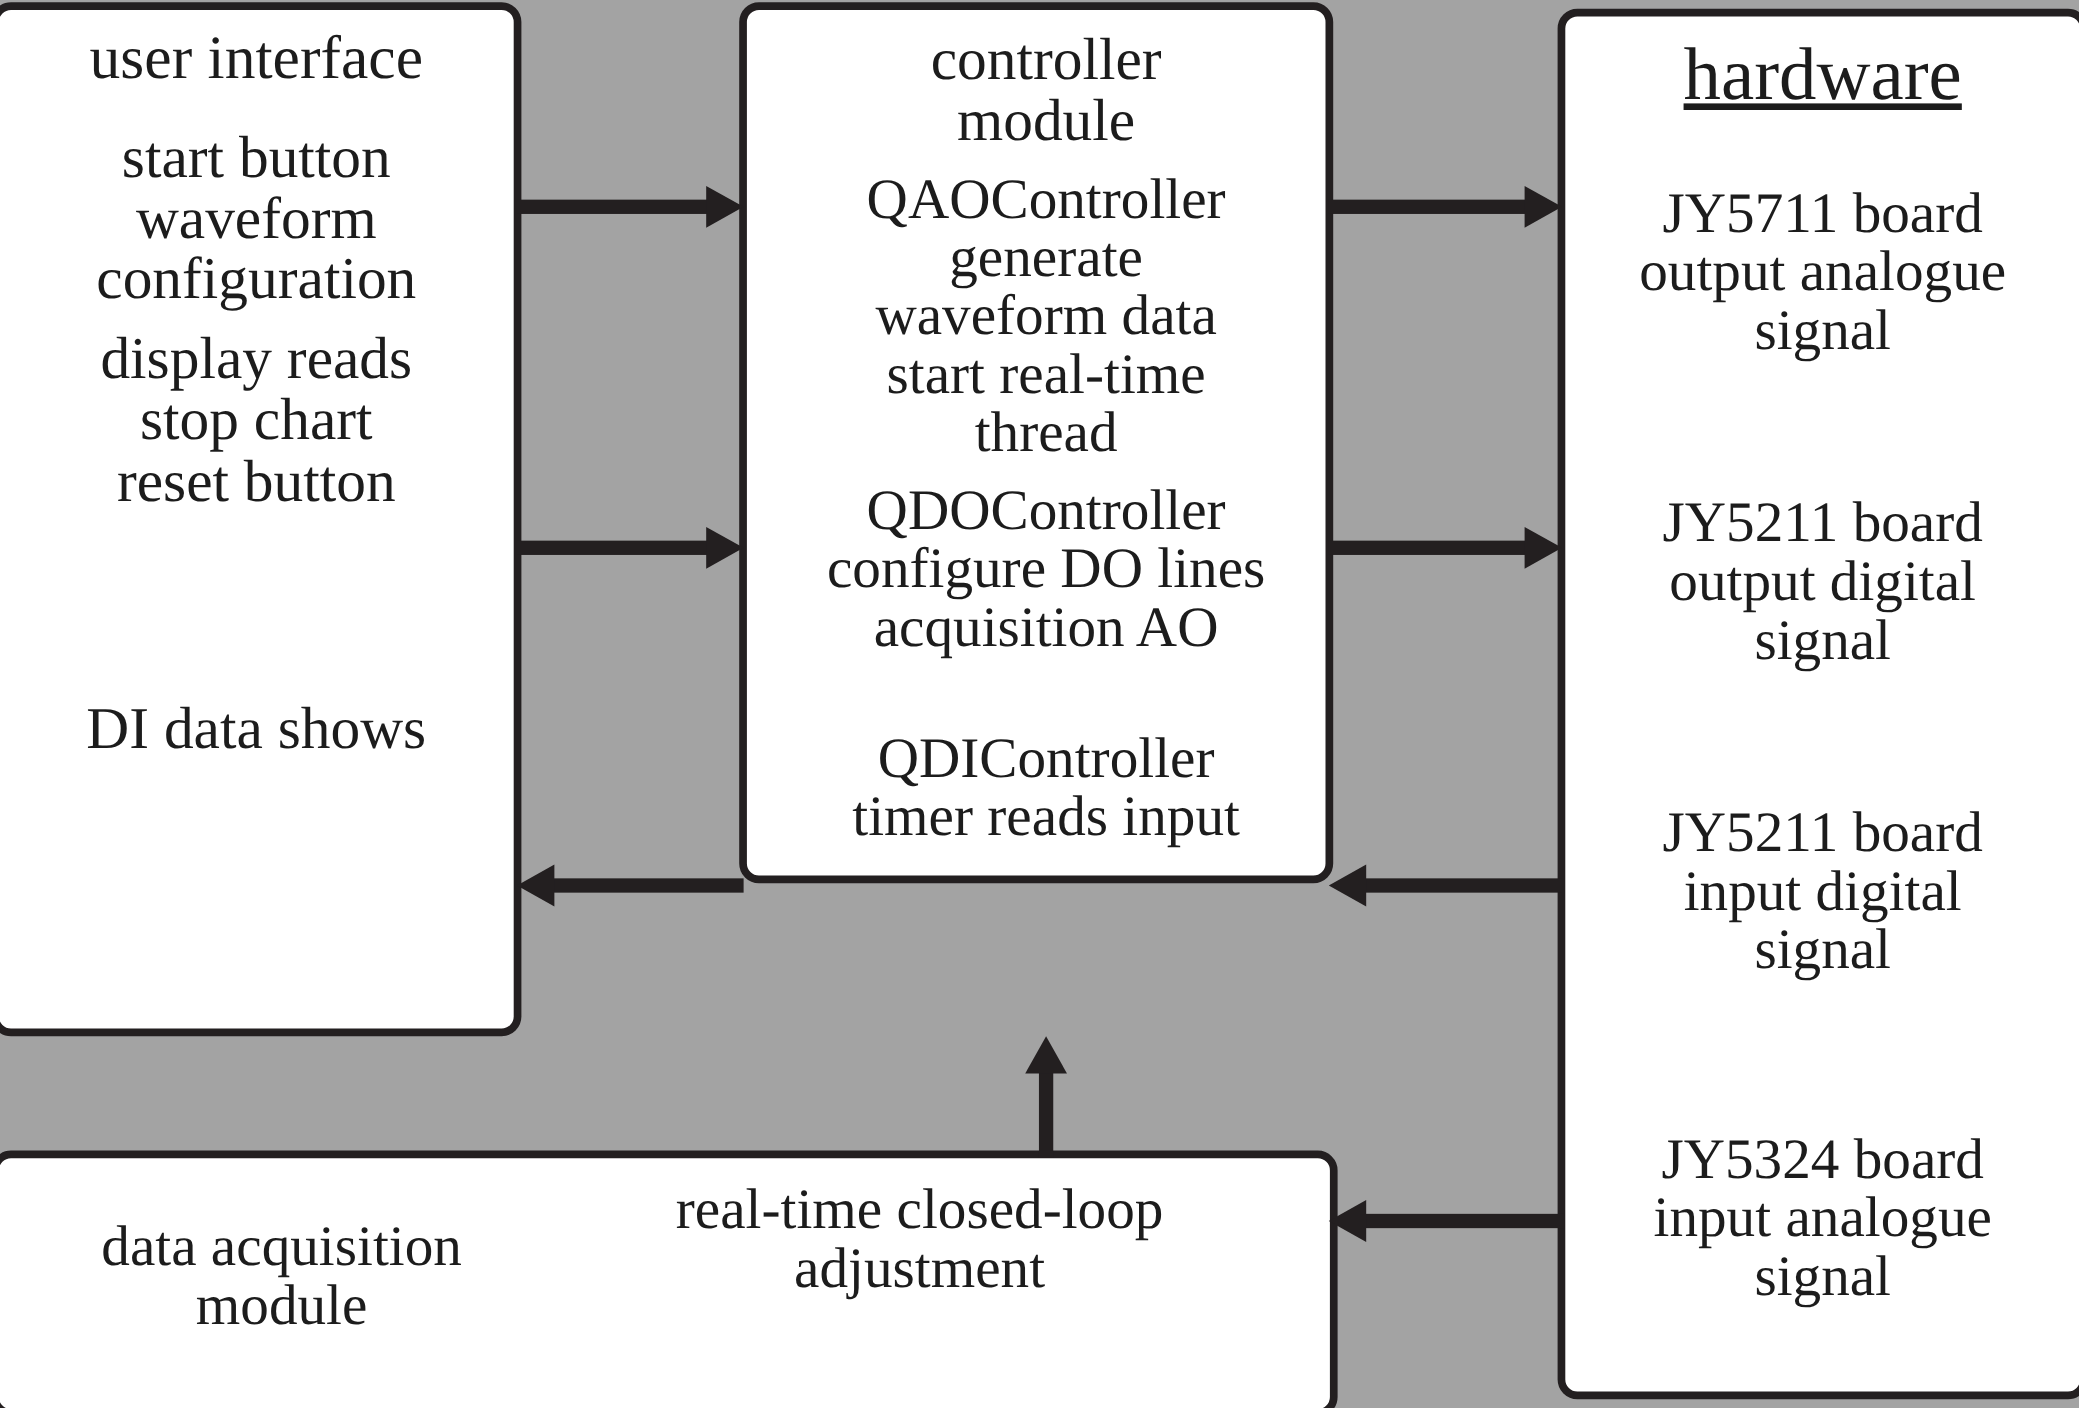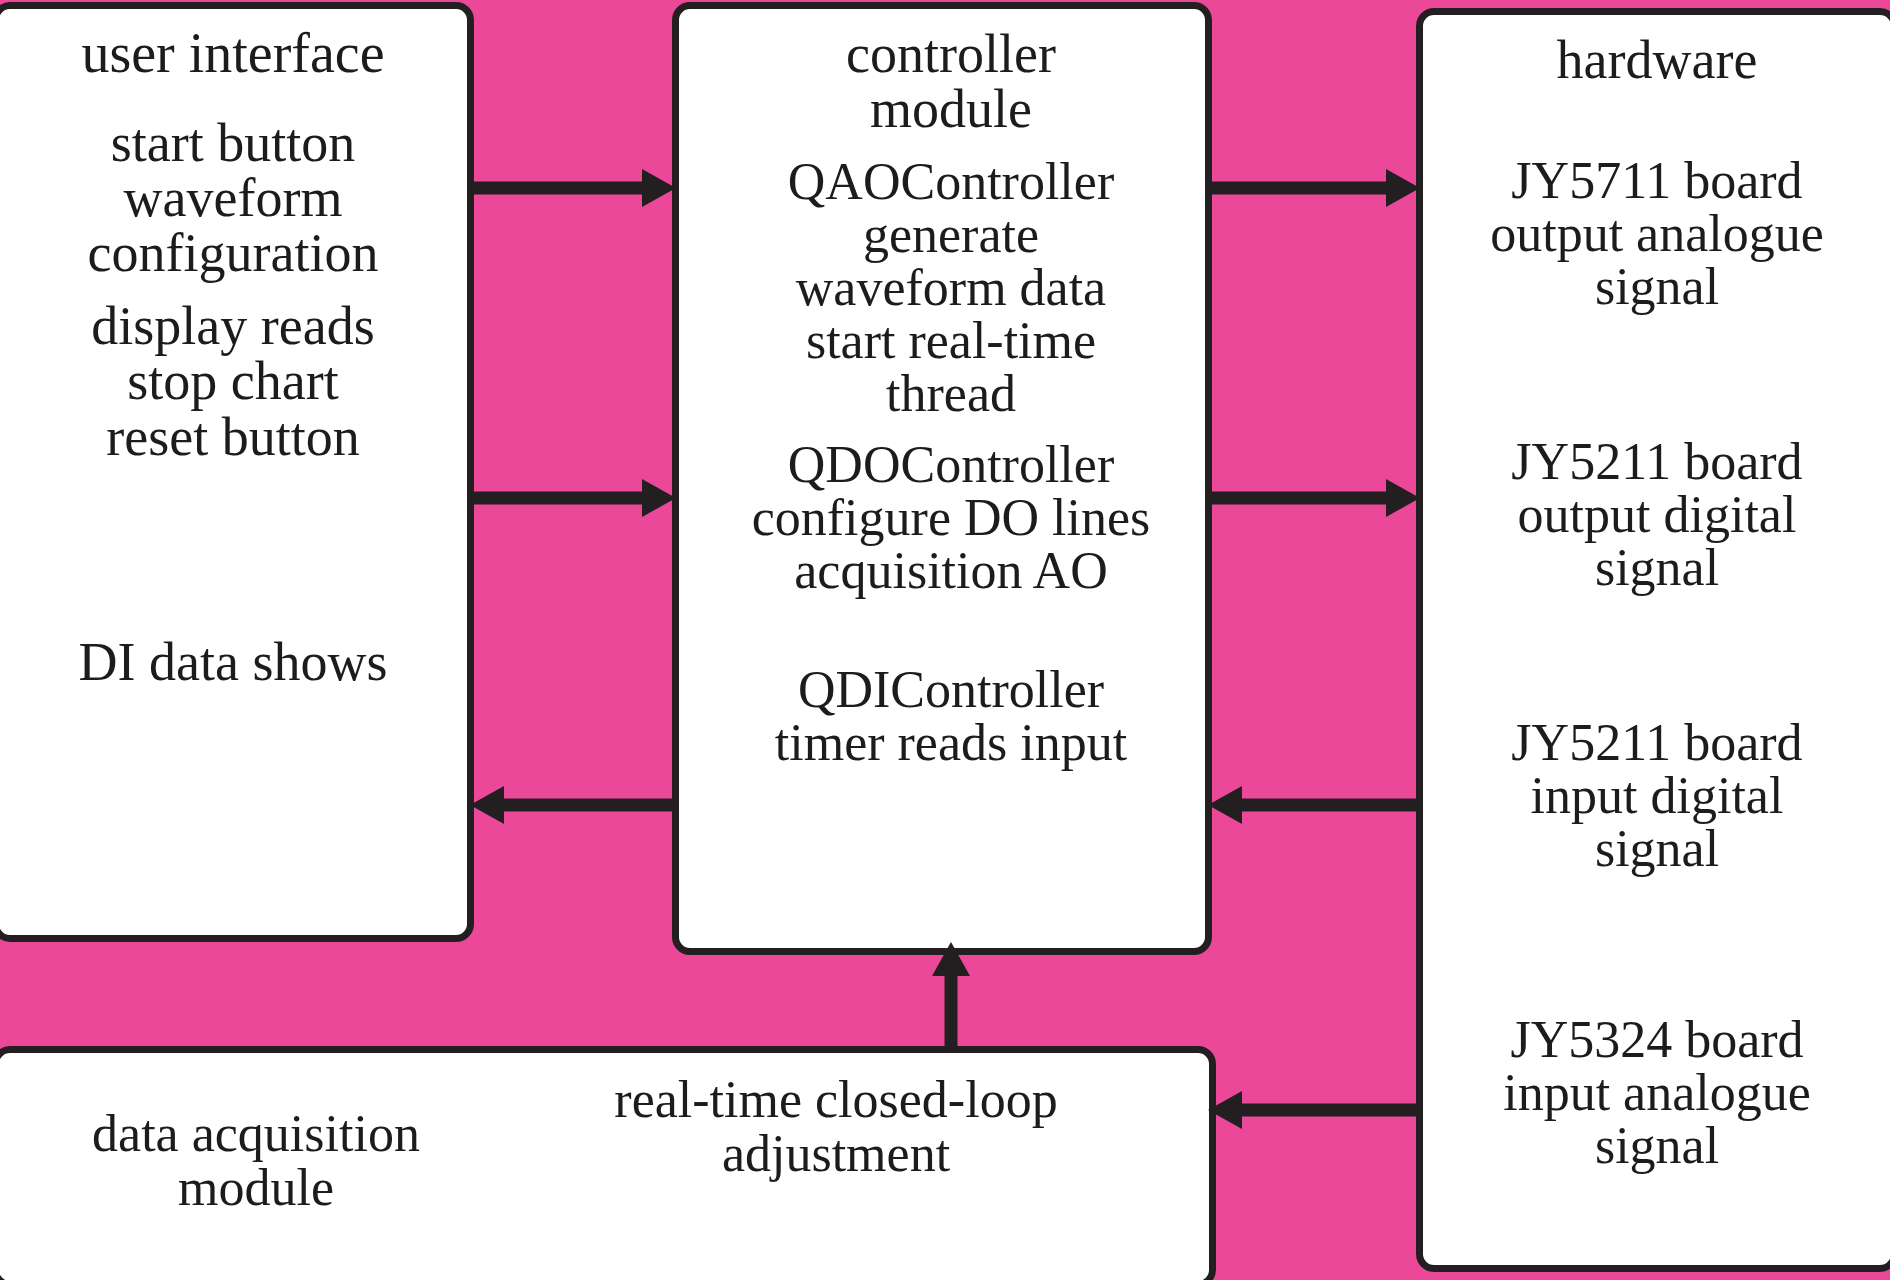--- a/index.html
+++ b/index.html
@@ -4,21 +4,21 @@
 <style>
   html, body {
     margin: 0;
     padding: 0;
     background: #ffffff;
   }
   #canvas {
     position: relative;
     width: 1890px;
     height: 1280px;
-    background: #ec4899;
+    background: #a3a3a3;
     font-family: "Liberation Serif", "DejaVu Serif", serif;
     color: #1c1c1c;
     overflow: hidden;
   }
   .box {
     position: absolute;
     box-sizing: border-box;
     border: 7px solid #231f20;
     border-radius: 18px;
     background: #ffffff;
@@ -43,36 +43,36 @@
     padding: 16px 12px 0 12px;
     font-size: 54px;
   }
   #ui-box .title { font-size: 56px; }
 
   
   #ctrl-box {
     left: 672px;
     top: 2px;
     width: 540px;
-    height: 953px;
+    height: 801px;
     padding: 18px 14px 0 32px;
     font-size: 52px;
   }
   #ctrl-box .title { font-size: 54px; }
 
   
   #hw-box {
     left: 1416px;
     top: 8px;
     width: 482px;
     height: 1264px;
     padding: 18px 14px 0 14px;
     font-size: 52px;
   }
-  #hw-box .title { font-size: 54px; }
+  #hw-box .title { font-size: 68px; text-decoration: underline; }
 
   
   #daq-box {
     left: -8px;
     top: 1046px;
     width: 1224px;
     height: 242px;
     font-size: 52px;
   }
   #daq-inner {

